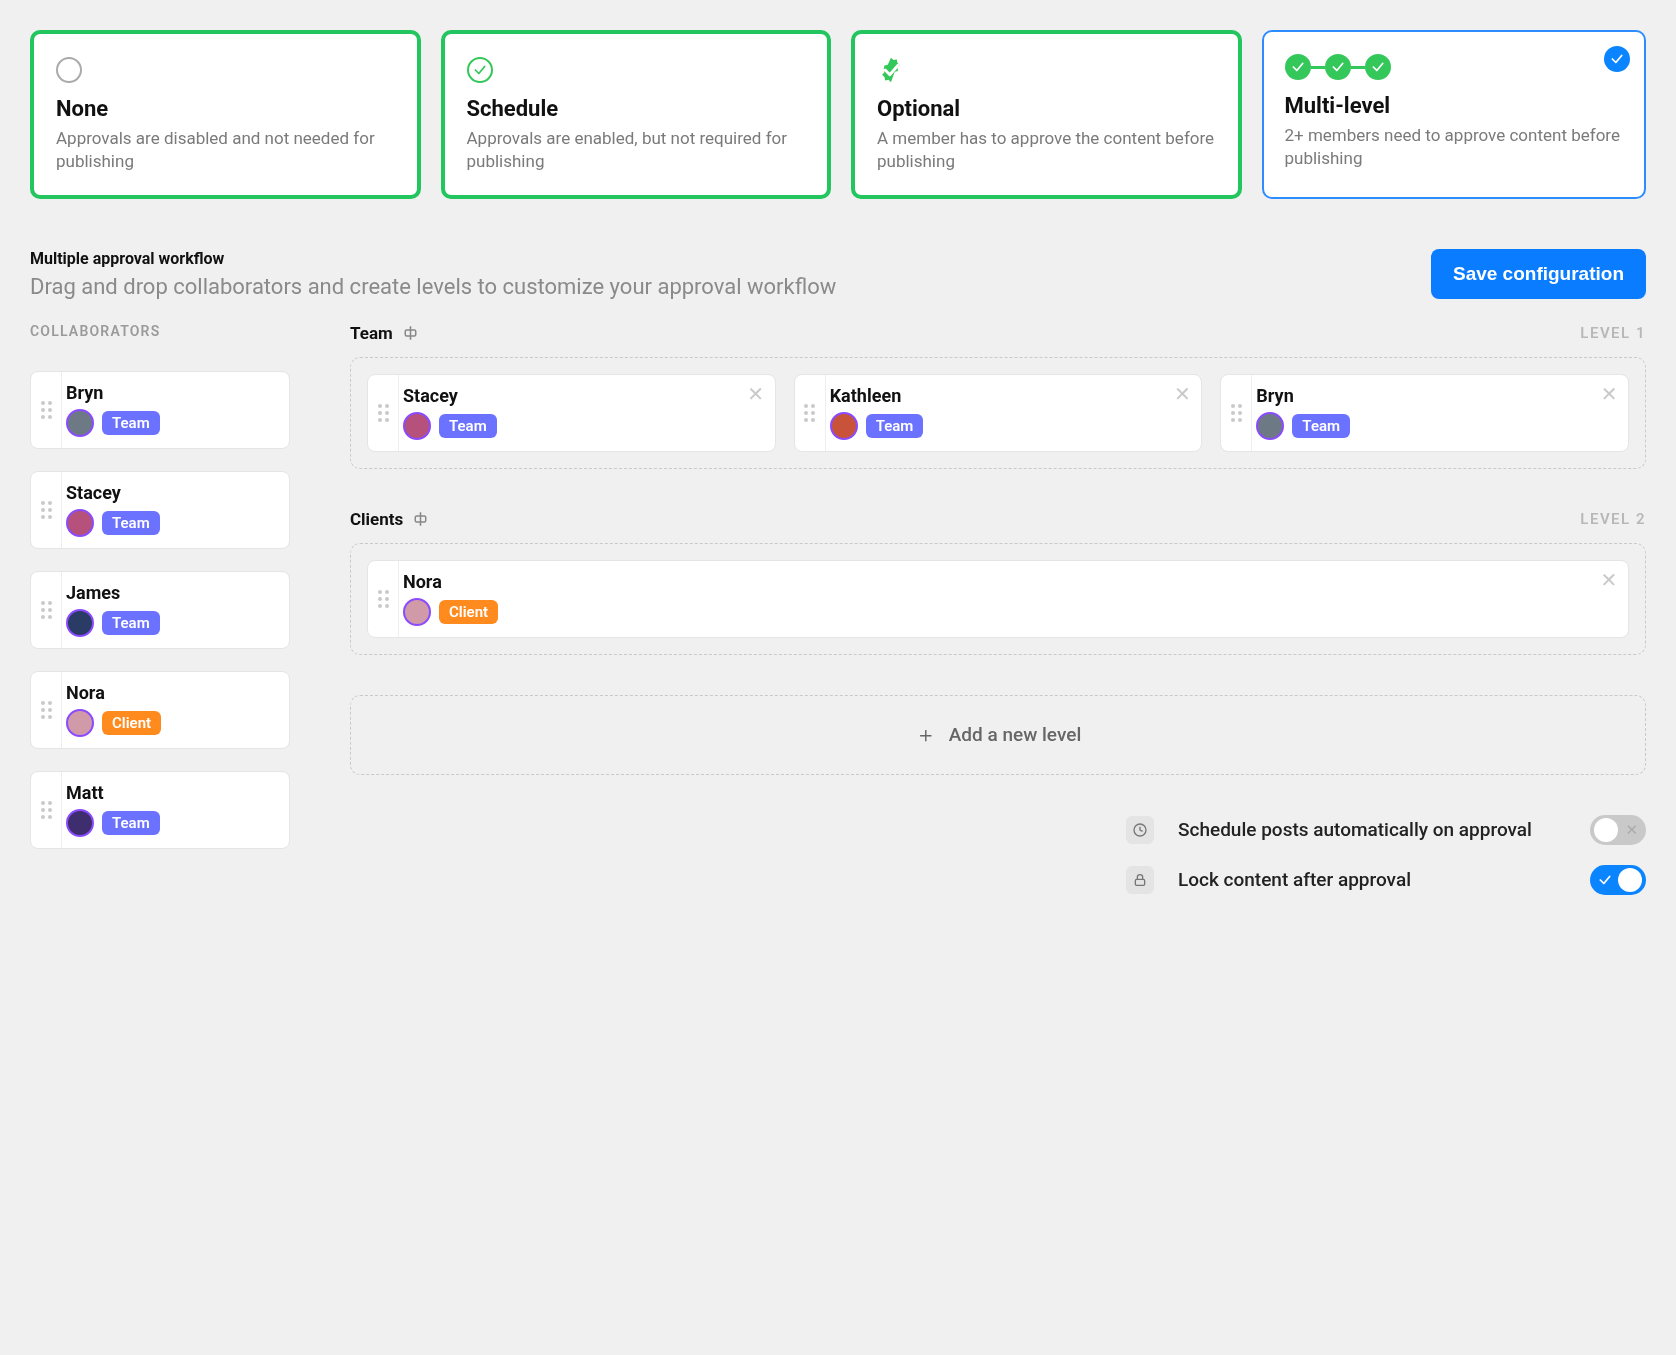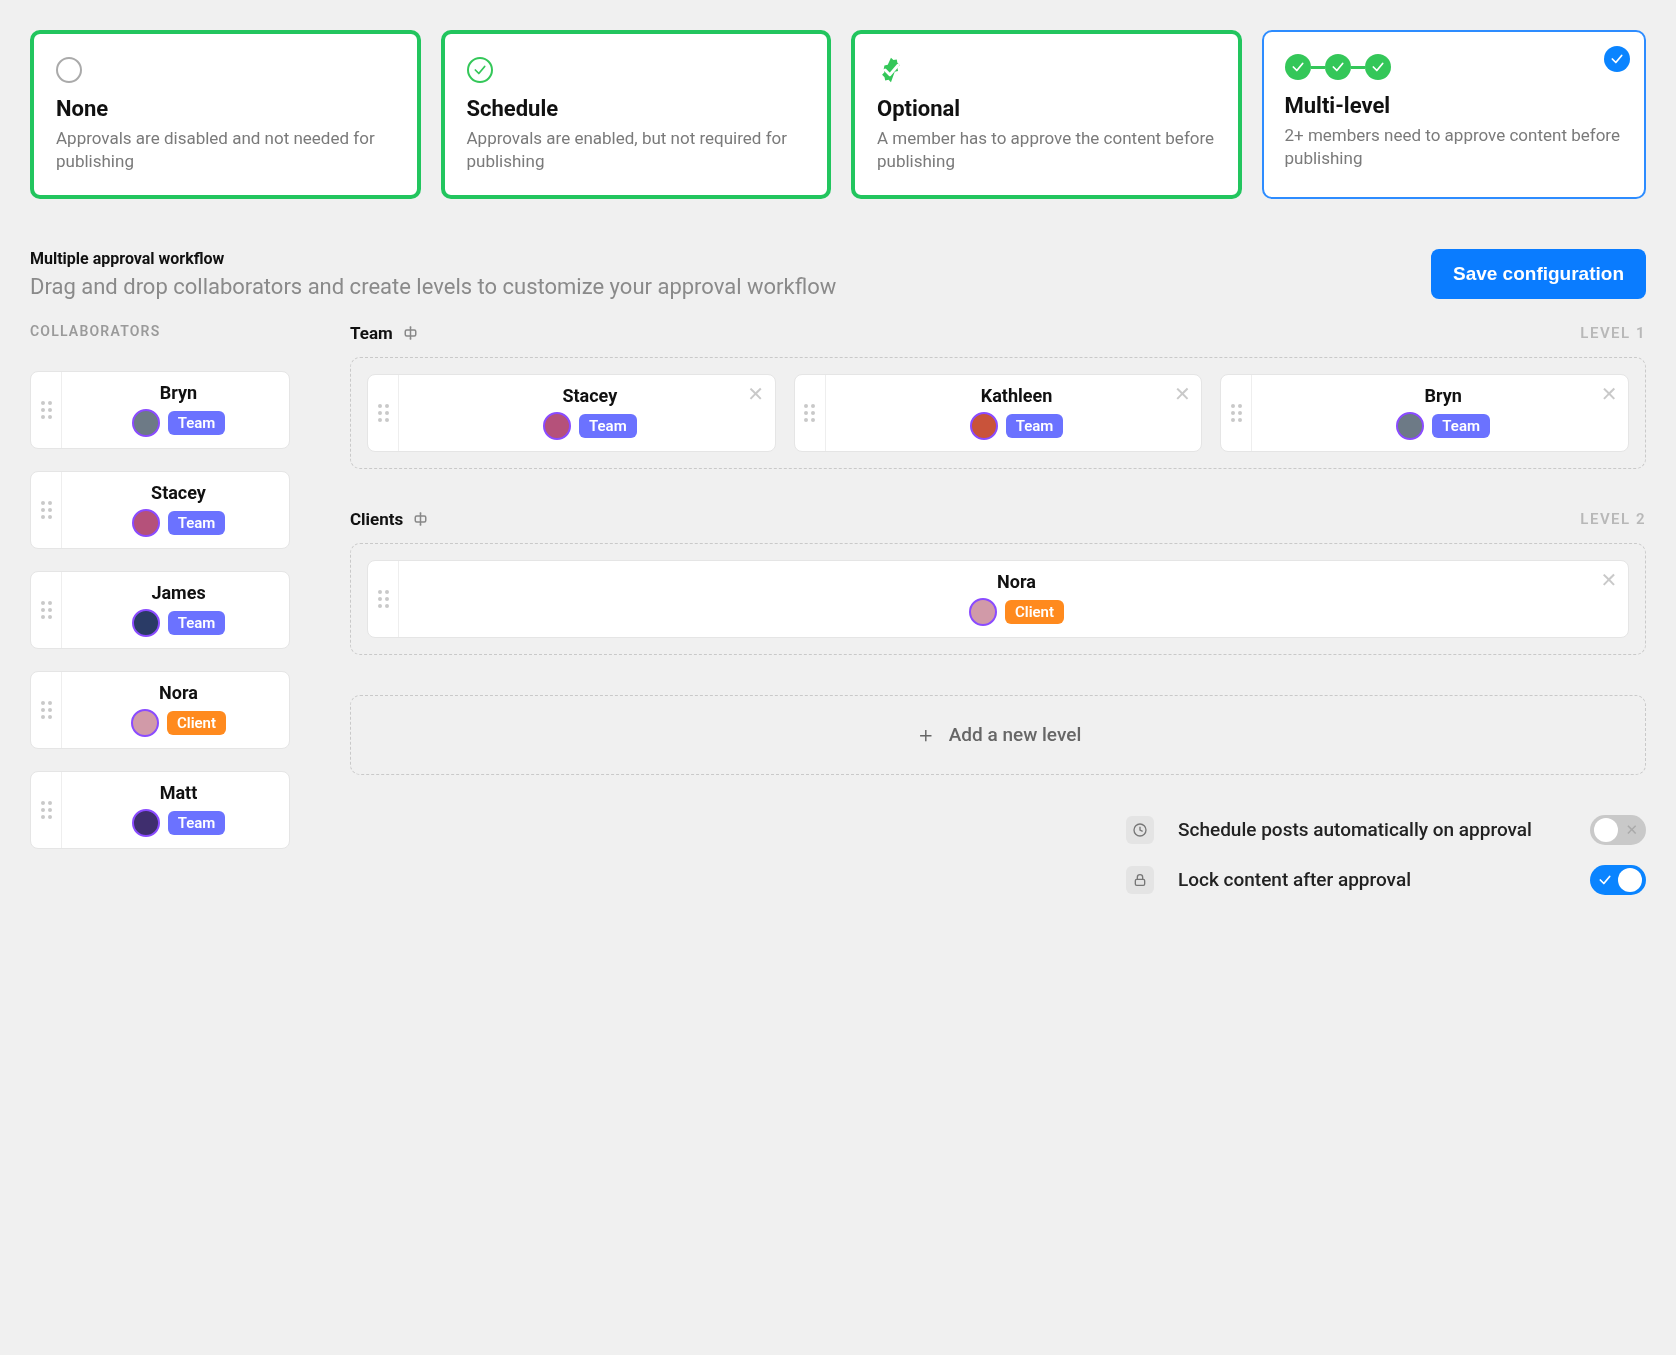--- a/index.html
+++ b/index.html
@@ -97,22 +97,22 @@
   .collab-col .person-card { height:78px; }
   .drag-handle {
     width:30px; display:flex; align-items:center; justify-content:center;
     cursor:grab; color:#c9c9c9;
   }
   .drag-dots {
     display:grid; grid-template-columns:repeat(2,4px); gap:3px;
   }
   .drag-dots span { width:4px; height:4px; background:#c9c9c9; border-radius:50%; }
   .person-body {
-    flex:1; padding:10px 14px 10px 20px; border-left:1px solid #eee;
-    display:flex; flex-direction:column; justify-content:center; gap:6px;align-items:center;
+    flex:1; padding:10px 14px 10px 4px; border-left:1px solid #eee;
+    display:flex; flex-direction:column; justify-content:center; gap:6px;
   }
   .person-name { font-size:18px; font-weight:700; color:#111;}
   .person-row2 { display:flex; align-items:center; gap:8px;}
   .avatar {
     width:28px; height:28px; border-radius:50%;
     display:inline-flex; align-items:center; justify-content:center;
     color:#fff; font-size:13px; font-weight:700;
     border:2px solid #8a4bff;
   }
   .role-tag {

